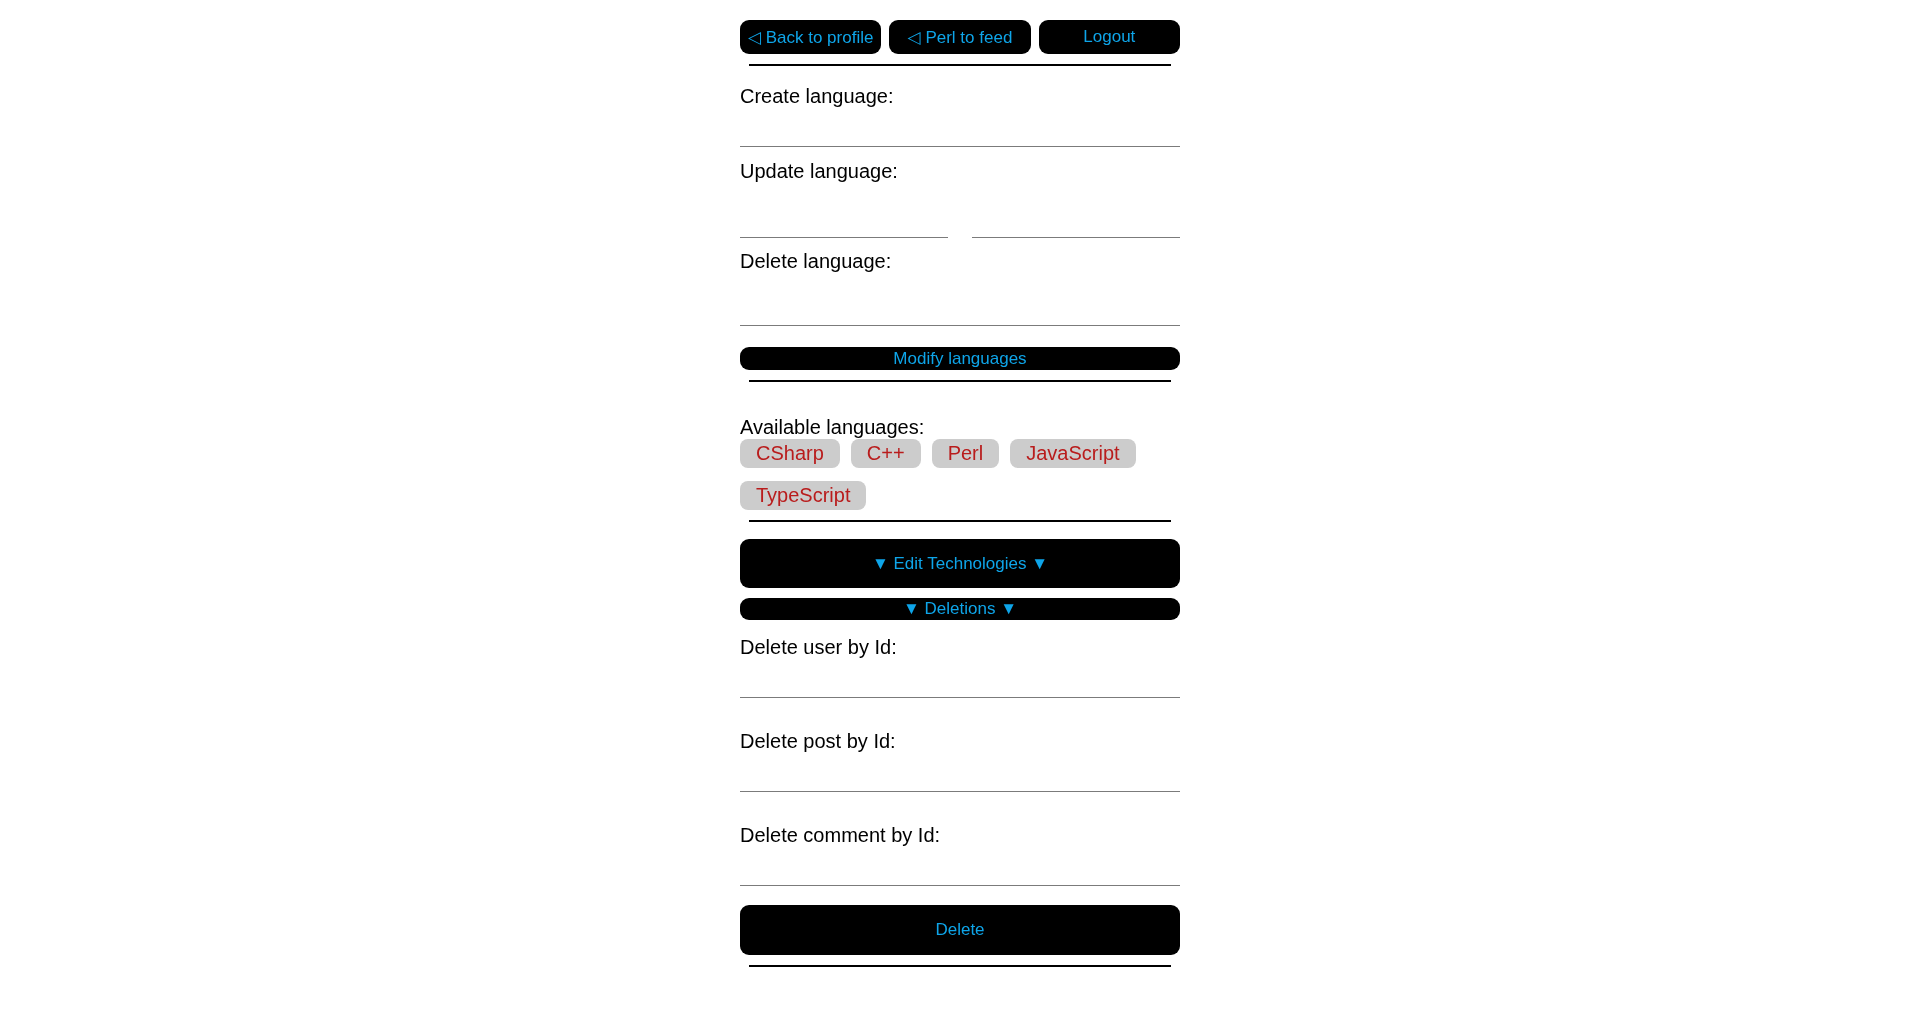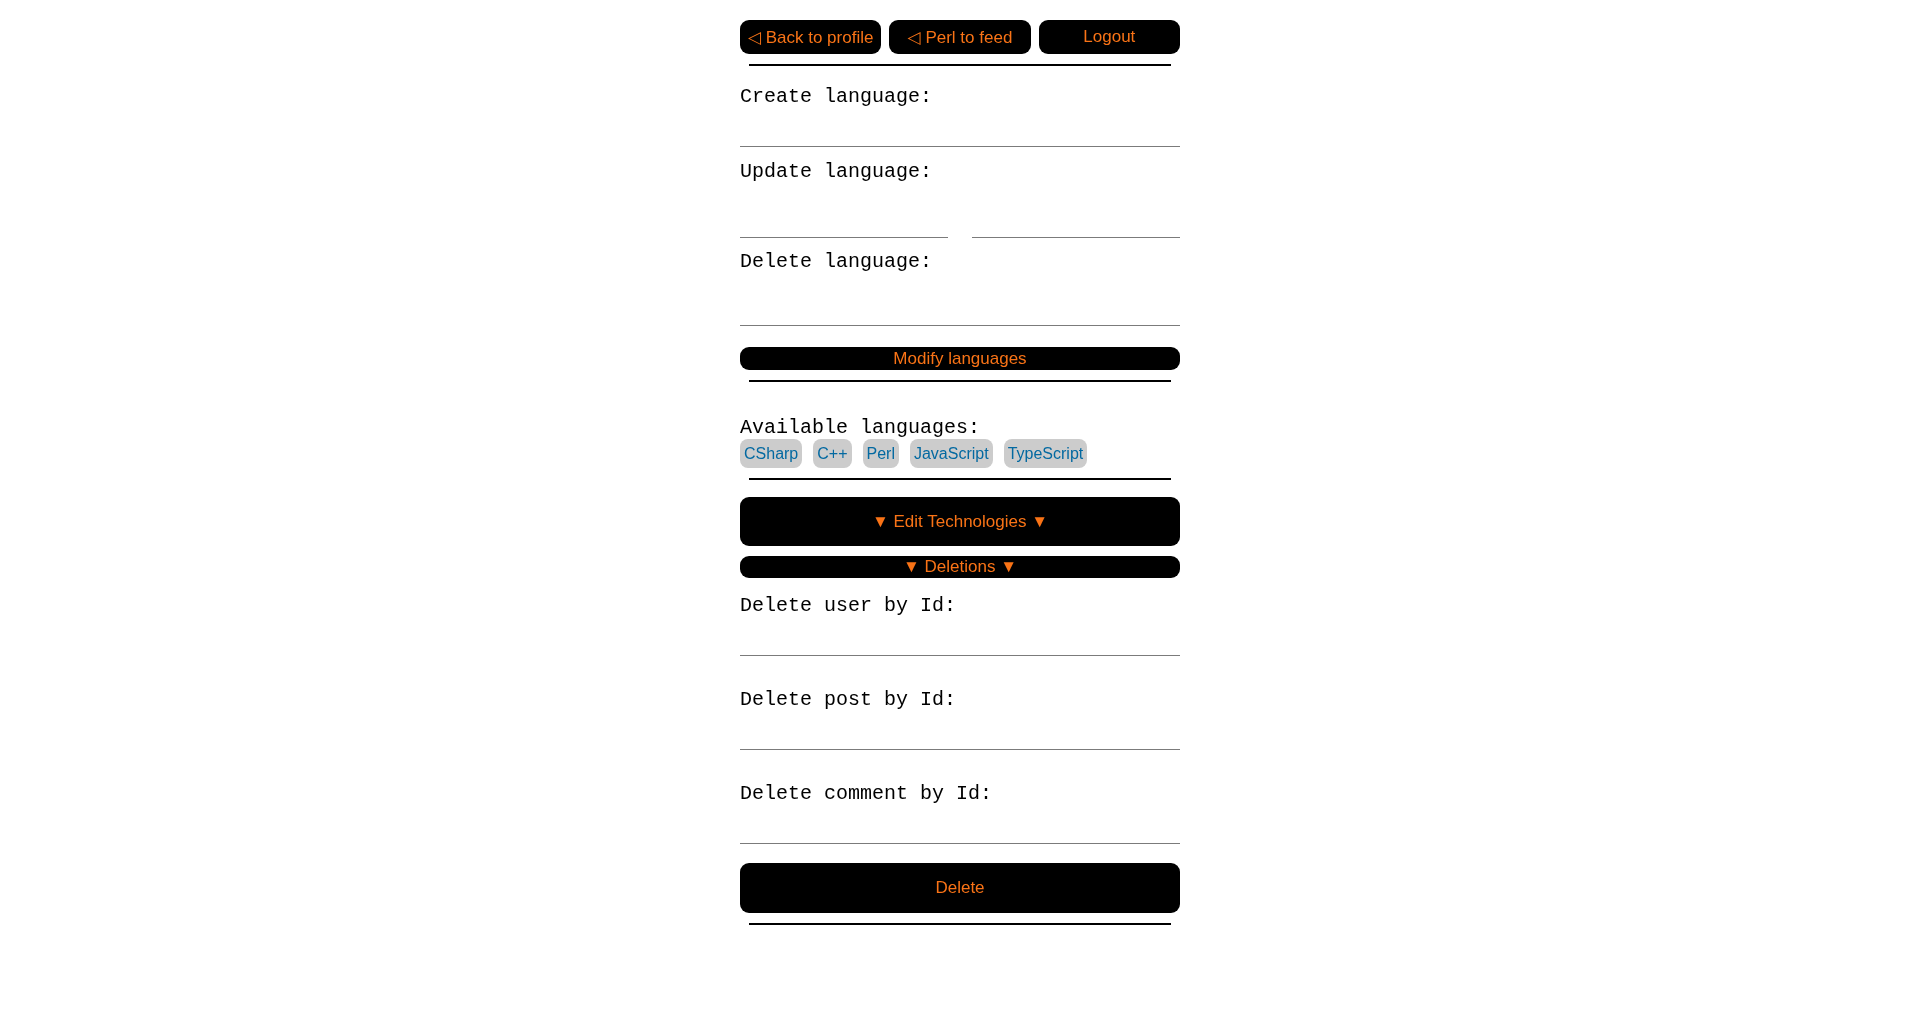--- a/index.html
+++ b/index.html
@@ -7,21 +7,21 @@
     width: 1920px; height: 1012px;
     background: #ffffff;
     font-family: "Liberation Sans", sans-serif;
     overflow: hidden;
   }
   .container { width: 440px; margin: 0 auto; padding-top: 20px; }
 
   button {
     display: block;
     background: #000000;
-    color: #f97316;
+    color: #0ea5e9;
     border: none;
     border-radius: 9px;
     font-family: "Liberation Sans", sans-serif;
     font-size: 17px;
     height: 34px;
     cursor: pointer;
     text-align: center;
   }
   .top-buttons { display: flex; gap: 8px; }
   .top-buttons button { flex: 1 1 0; }
@@ -38,21 +38,20 @@
   .toggle-tech { margin-top: 17px; height: 49px; }
   .toggle-deletions { margin-top: 10px; height: 22px; }
   .modify-btn { margin-top: 21px; height: 23px; }
   .delete-btn { margin-top: 19px; height: 50px; }
 
   label {
     display: block;
     font-size: 20px;
     line-height: 23px;
     color: #000000;
-    font-family: Liberation Mono, monospace;
   }
   input[type="text"] {
     display: block;
     width: 100%;
     height: 39px;
     border: none;
     border-bottom: 1px solid #7b7b7b;
     font-size: 20px;
     font-family: "Liberation Sans", sans-serif;
     background: transparent;
@@ -65,24 +64,24 @@
   .f-update .two-inputs input { flex: 1 1 0; height: 40px; }
   .f-delete-lang { margin-top: 12px; }
   .f-delete-lang input { margin-top: 14px; }
 
   .hr-modify { margin-top: 10px; }
   .avail-label { margin-top: 34px; }
   .tags { display: flex; flex-wrap: wrap; gap: 13px 11px; margin-top: 0px; }
   .tag {
     display: inline-block;
     background: #cccccc;
-    color: #0369a1;
+    color: #b91c1c;
     border-radius: 8px;
-    padding: 3px 4px;
-    font-size: 16px;
+    padding: 3px 16px;
+    font-size: 20px;
     line-height: 23px;
   }
   .hr-tags { margin-top: 14px; }
 
   .d-field-first { margin-top: 16px; }
   .d-field { margin-top: 32px; }
   .d-field input, .d-field-first input { height: 39px; }
   .hr-bottom { margin-top: 11px; }
 </style>
 </head>

